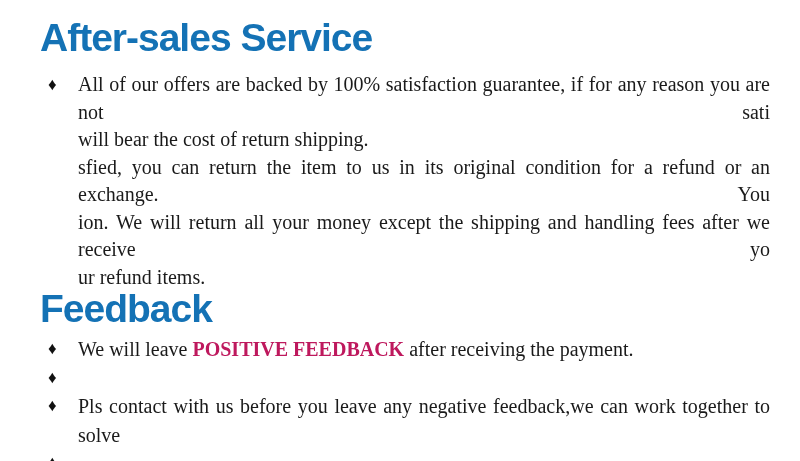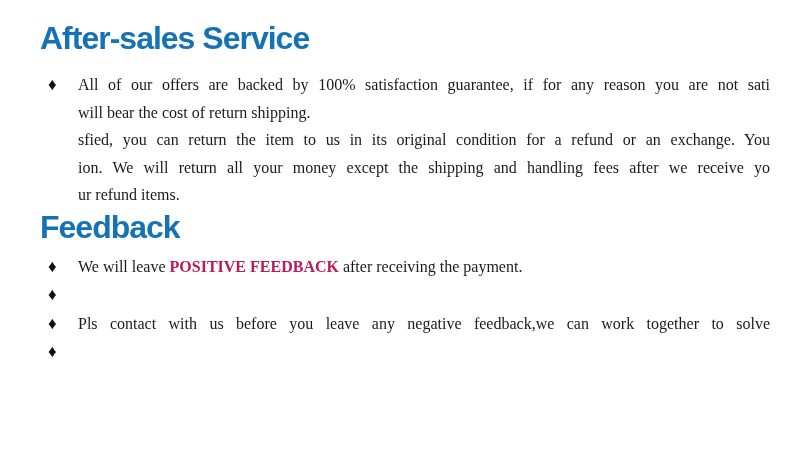--- a/index.html
+++ b/index.html
@@ -9,21 +9,21 @@
     height: 461px;
     background: #ffffff;
     overflow: hidden;
     font-family: "Liberation Serif", serif;
     color: #1a1a1a;
   }
   .heading {
     margin: 0 0 0 40px;
     font-family: "Liberation Sans", sans-serif;
     font-weight: bold;
-    font-size: 32px;
+    font-size: 39px;
     line-height: 32px;
     letter-spacing: -1px;
     color: #1472b5;
   }
   .h1 { padding-top: 22px; }
   .h2 { margin-top: 2px; }
   .bullet-item {
     display: flex;
     align-items: flex-start;
     padding-left: 48px;
@@ -33,21 +33,21 @@
   .bullet {
     width: 30px;
     flex: 0 0 30px;
     font-size: 17px;
     color: #111111;
   }
   .as-item .bullet { line-height: 27.5px; }
   .fb-list .bullet { line-height: 28.5px; }
   .lines { width: 692px; }
   .line {
-    font-size: 16px;
+    font-size: 20px;
     line-height: 27.5px;
     white-space: normal;
   }
   .fb-list .line { line-height: 28.5px; }
   .just {
     text-align: justify;
     text-align-last: justify;
   }
   .hl {
     color: #be185d;

